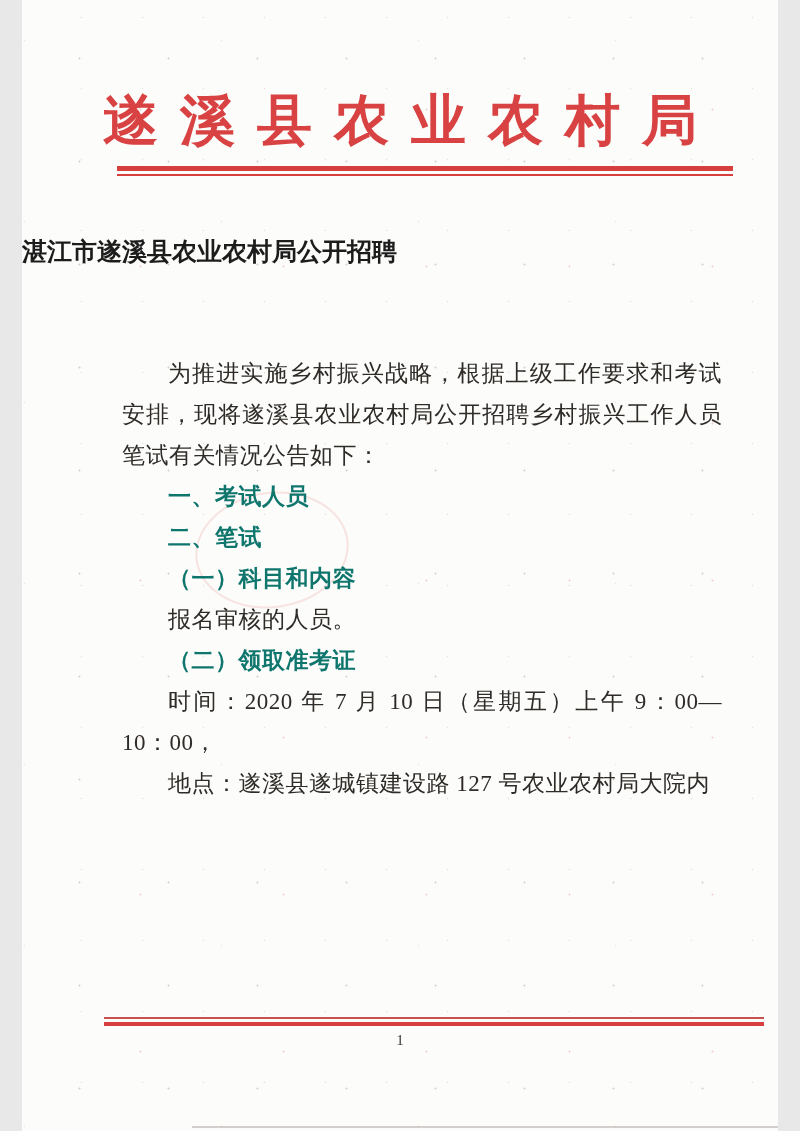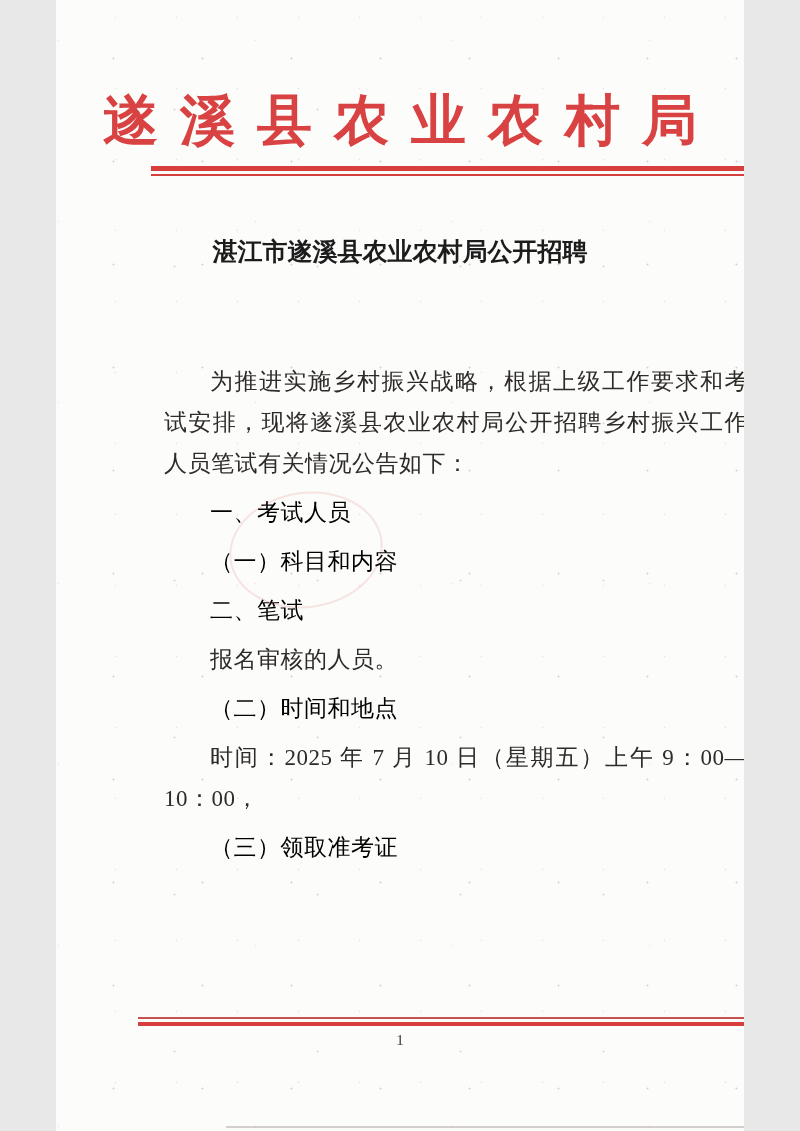--- a/index.html
+++ b/index.html
@@ -2,21 +2,21 @@
 <html><head>
 <meta charset="utf-8">
 <style>
   html, body {
     margin: 0;
     padding: 0;
     background: #e8e8e8;
   }
   .page {
     position: relative;
-    width: 688px;
+    width: 756px;
     height: 1131px;
     margin: 0 auto;
     background: #fcfcfa;
     overflow: hidden;
     font-family: "Liberation Serif", "DejaVu Serif", serif;
   }
   
   .noise {
     position: absolute;
     inset: 0;
@@ -58,46 +58,45 @@
     left: 95px;
     width: 616px;
     height: 2px;
     background: #d73e3e;
   }
   .doc-title {
     position: absolute;
     top: 226px;
     left: 0;
     width: 100%;
-    text-align: center;
     font-family: "Liberation Sans", "DejaVu Sans", sans-serif;
     font-weight: 700;
     font-size: 25px;
     line-height: 50px;
     color: #1c1c1c;
   }
   .doc-body {
     position: absolute;
     top: 353px;
     left: 100px;
     width: 600px;
     font-size: 23px;
     line-height: 41px;
     color: #2e2b29;
     text-align: justify;
     letter-spacing: 0.5px;
   }
   .doc-body p {
-    margin: 8px;
+    margin: 0;
     text-indent: 2em;
   }
   .doc-body p.h {
     font-family: "Liberation Sans", "DejaVu Sans", sans-serif;
-    font-weight: 400;
-    color: #000000;
+    font-weight: 700;
+    color: #0f766e;
   }
   
   .seal-ghost {
     position: absolute;
     top: 492px;
     left: 173px;
     width: 150px;
     height: 112px;
     border: 2px solid rgba(218,80,80,0.14);
     border-radius: 50%;
@@ -151,26 +150,26 @@
 
   <div class="doc-title">
     <div>湛江市遂溪县农业农村局公开招聘</div>
   </div>
 
   <div class="seal-ghost"></div>
 
   <div class="doc-body">
     <p>为推进实施乡村振兴战略，根据上级工作要求和考试安排，现将遂溪县农业农村局公开招聘乡村振兴工作人员笔试有关情况公告如下：</p>
     <p class="h">一、考试人员</p>
+    <p class="h">二、笔试</p>
     <p class="h">（一）科目和内容</p>
-    <p class="h">二、笔试</p>
     <p>报名审核的人员。</p>
-    <p class="h">（二）时间和地点</p>
-    <p>时间：2025 年 7 月 10 日（星期五）上午 9：00—10：00，</p>
-    <p class="h">（三）领取准考证</p>
+    <p class="h">（二）领取准考证</p>
+    <p>时间：2020 年 7 月 10 日（星期五）上午 9：00—10：00，</p>
+    <p>地点：遂溪县遂城镇建设路 127 号农业农村局大院内</p>
   </div>
 
   <div class="foot-rule-thin"></div>
   <div class="foot-rule-thick"></div>
 
   <div class="page-number">1</div>
 
   <div class="scan-edge"></div>
 </div>
 

